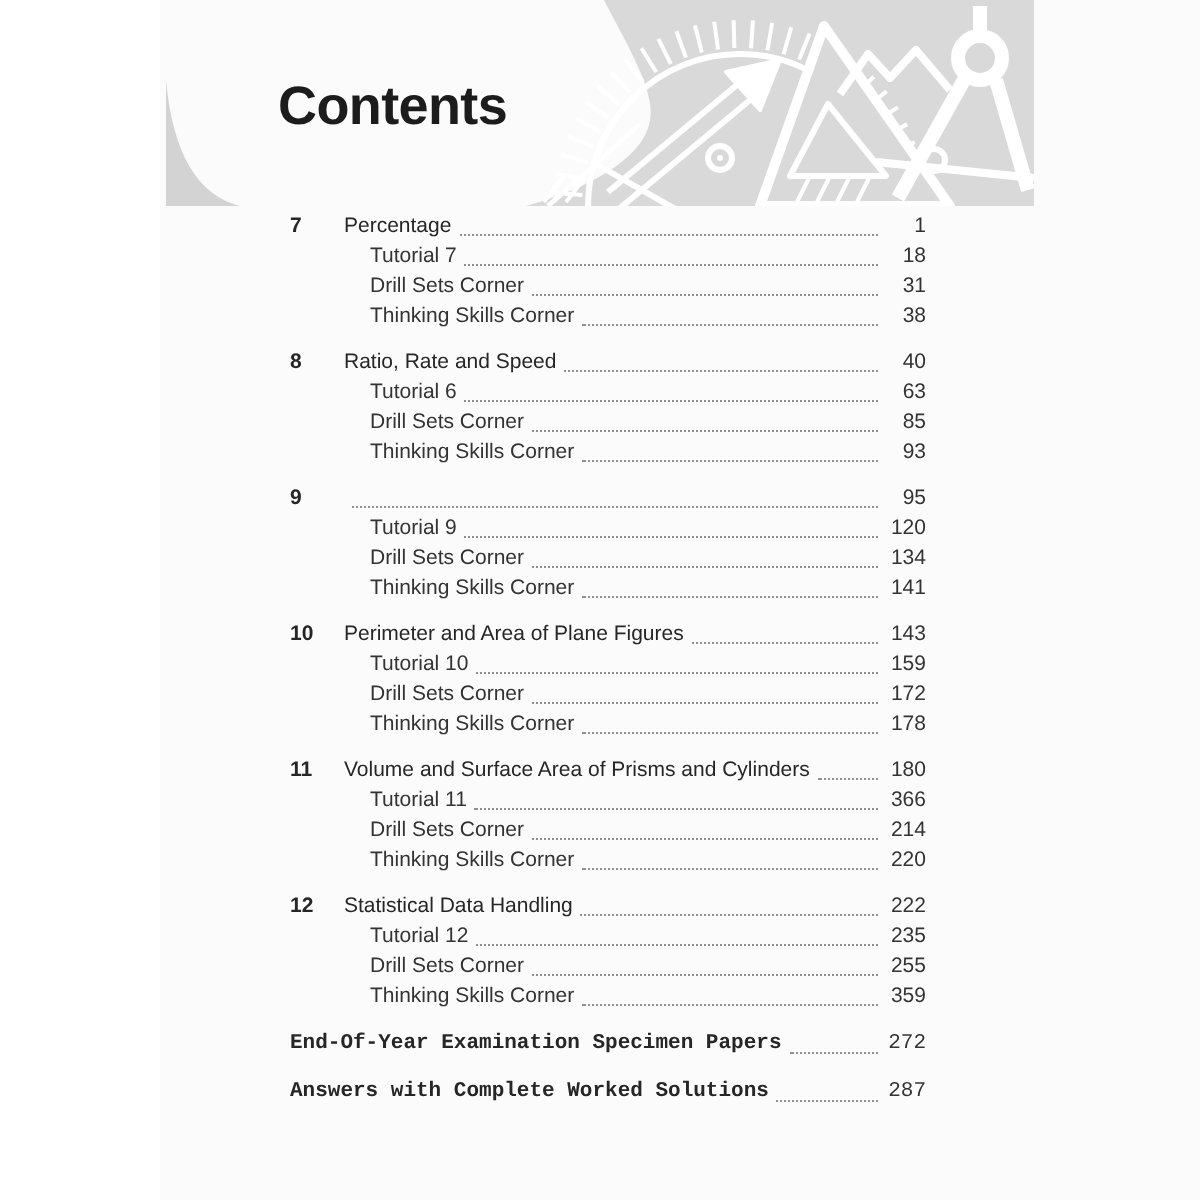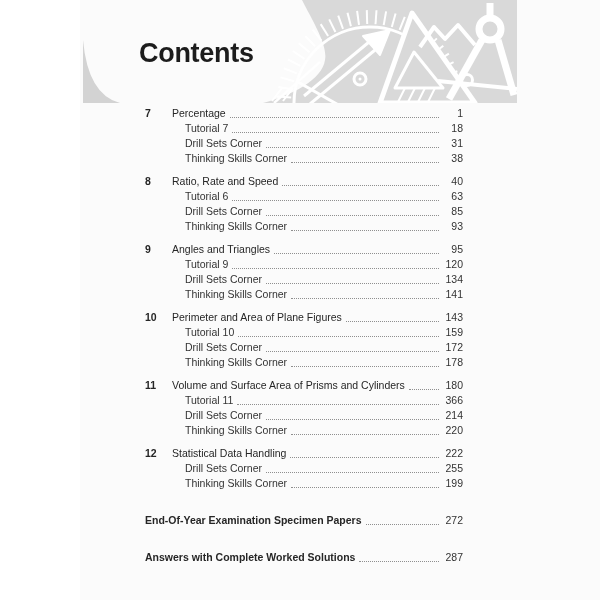--- a/index.html
+++ b/index.html
@@ -15,21 +15,21 @@
     font-size:27px;font-weight:bold;color:#1c1c1c;letter-spacing:-0.3px;
   }
   .toc{position:absolute;left:145px;top:106px;width:318px;font-size:10.5px;color:#2f2f2f;}
   .group{margin-bottom:8px;}
   .row{display:flex;align-items:flex-end;height:15px;line-height:15px;white-space:nowrap;}
   .num{width:27px;font-weight:bold;color:#262626;flex:0 0 27px;}
   .row.chapter .label{font-weight:normal;color:#262626;}
   .row.item .label{padding-left:13px;color:#333333;}
   .leader{flex:1 1 auto;border-bottom:1px dotted #8f8f8f;height:1px;margin:0 4px 3px 4px;min-width:10px;}
   .pagenum{flex:0 0 auto;min-width:20px;text-align:right;color:#333333;}
-  .row.extra{margin-top:22px;}
+  .row.extra{margin-top:9px;font-family:Liberation Mono, monospace;}
   .row.extra .label{font-weight:bold;color:#262626;}
 </style>
 </head>
 <body>
 
 <div class="page">
 
   <div class="scan-tint"></div>
 
   <svg class="corner-accent" viewBox="0 0 40 66" aria-hidden="true">
@@ -157,21 +157,20 @@
         <div class="row item">
           <span class="num"></span>
           <span class="label">Thinking Skills Corner</span>
           <span class="leader"></span>
           <span class="pagenum">93</span>
         </div>
       </div>
       <div class="group">
         <div class="row chapter">
           <span class="num">9</span>
-          <span class="label">Angles and Triangles</span>
           <span class="leader"></span>
           <span class="pagenum">95</span>
         </div>
         <div class="row item">
           <span class="num"></span>
           <span class="label">Tutorial 9</span>
           <span class="leader"></span>
           <span class="pagenum">120</span>
         </div>
         <div class="row item">
@@ -241,29 +240,35 @@
       </div>
       <div class="group">
         <div class="row chapter">
           <span class="num">12</span>
           <span class="label">Statistical Data Handling</span>
           <span class="leader"></span>
           <span class="pagenum">222</span>
         </div>
         <div class="row item">
           <span class="num"></span>
+          <span class="label">Tutorial 12</span>
+          <span class="leader"></span>
+          <span class="pagenum">235</span>
+        </div>
+        <div class="row item">
+          <span class="num"></span>
           <span class="label">Drill Sets Corner</span>
           <span class="leader"></span>
           <span class="pagenum">255</span>
         </div>
         <div class="row item">
           <span class="num"></span>
           <span class="label">Thinking Skills Corner</span>
           <span class="leader"></span>
-          <span class="pagenum">199</span>
+          <span class="pagenum">359</span>
         </div>
       </div>
       <div class="row extra">
         <span class="label">End-Of-Year Examination Specimen Papers</span>
         <span class="leader"></span>
         <span class="pagenum">272</span>
       </div>
       <div class="row extra">
         <span class="label">Answers with Complete Worked Solutions</span>
         <span class="leader"></span>

